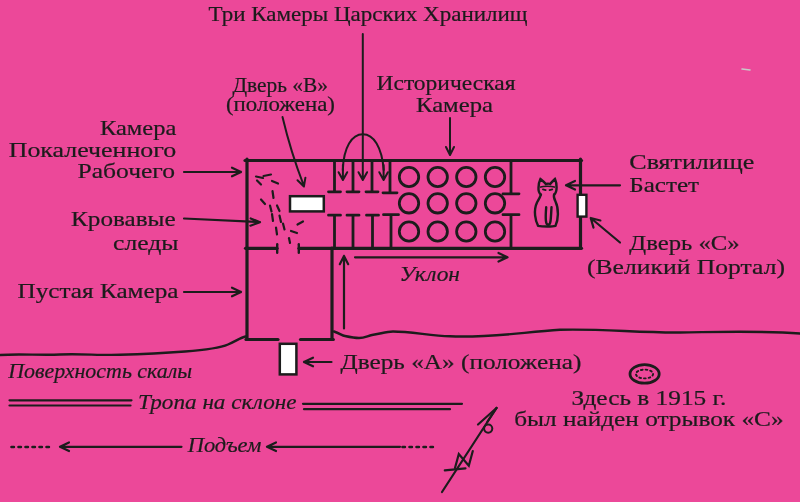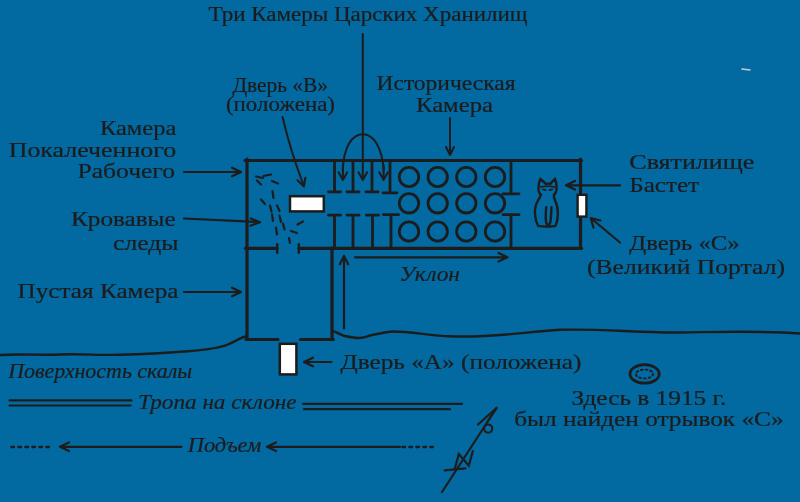--- a/index.html
+++ b/index.html
@@ -1,16 +1,16 @@
 <!DOCTYPE html>
 <html><head>
 <meta charset="utf-8">
 <style>
 html,body{margin:0;padding:0;background:#fff;}
-#wrap{position:relative;width:800px;height:502px;background:#0369a1;overflow:hidden;}
+#wrap{position:relative;width:800px;height:502px;background:#ec4899;overflow:hidden;}
 text{font-family:"Liberation Serif",serif;fill:#1c1c1c;stroke:#1c1c1c;stroke-width:0.22px;}
 .it{font-style:italic;}
 </style>
 </head>
 <body>
 <div id="wrap">
 <svg width="800" height="502" viewBox="0 0 800 502">
 <g stroke="#1c1c1c" fill="none" stroke-width="2.8" stroke-linecap="round">
 
 <path d="M245,160.5 H581.5" stroke-width="3.2"></path>

